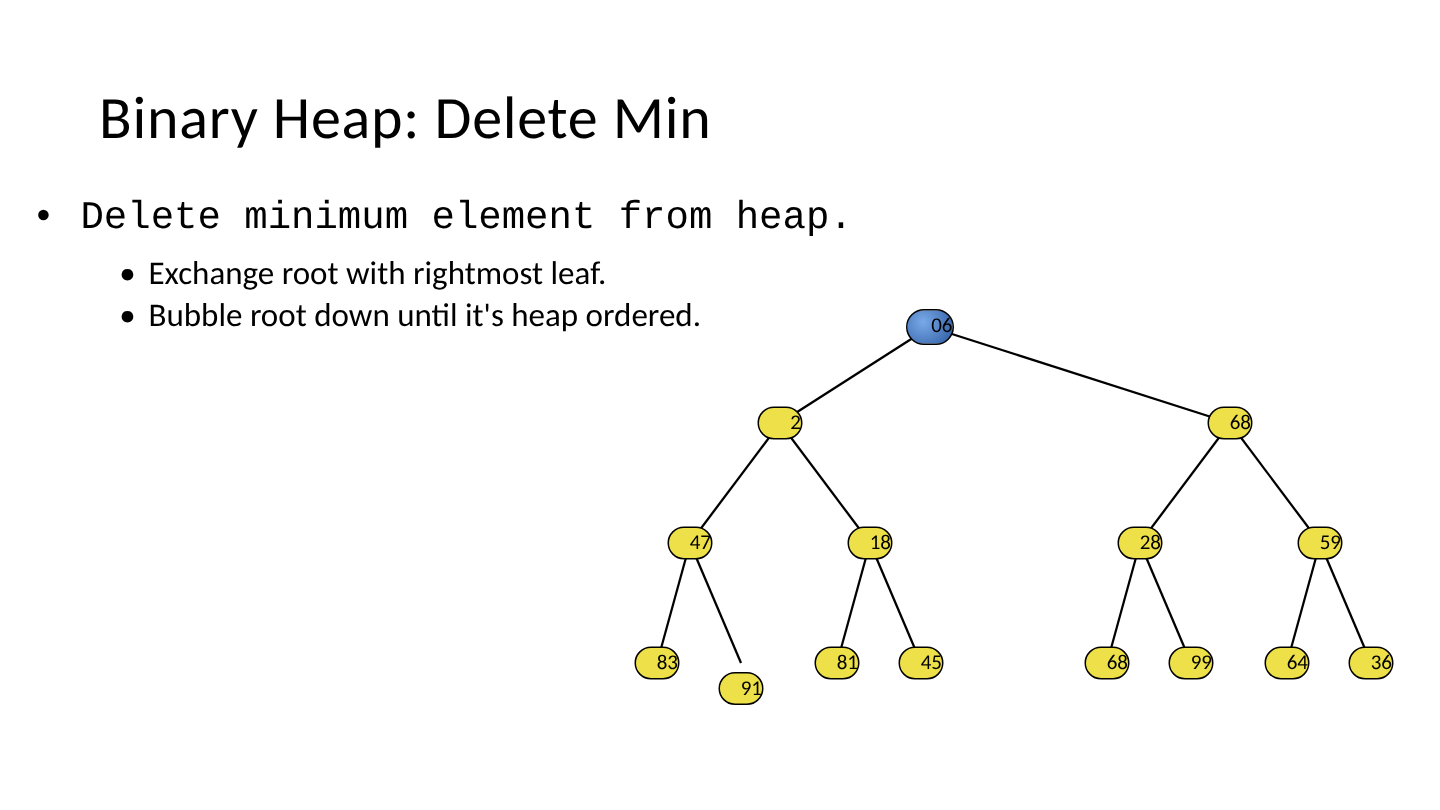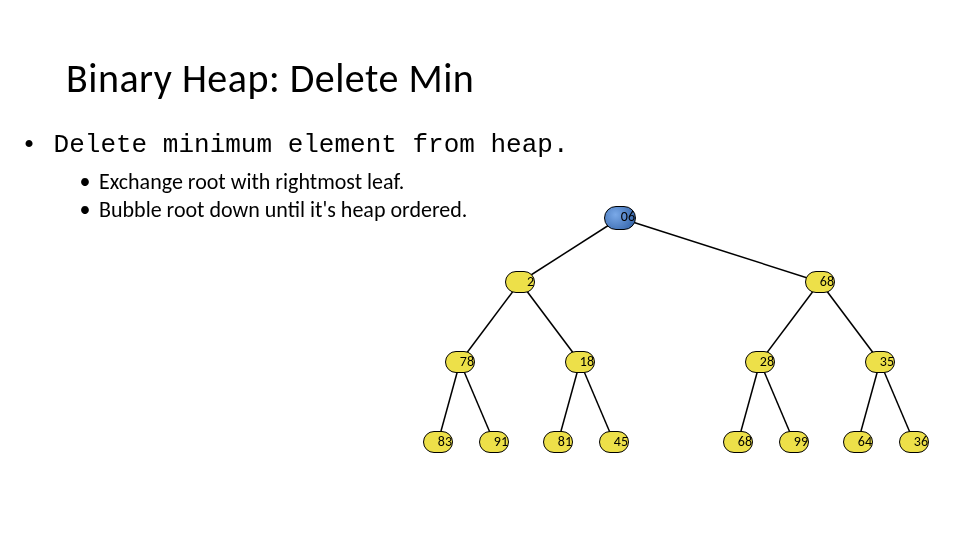--- a/index.html
+++ b/index.html
@@ -114,25 +114,25 @@
 
   <line class="edge" x1="880" y1="362" x2="858" y2="442"></line>
   <line class="edge" x1="880" y1="362" x2="914" y2="442"></line>
 </svg>
 
 <div class="node root" style="left:604px;top:206px">06</div>
 
 <div class="node" style="left:505px;top:271px">2</div>
 <div class="node" style="left:805px;top:271px">68</div>
 
-<div class="node" style="left:445px;top:351px">78</div>
+<div class="node" style="left:445px;top:351px">47</div>
 <div class="node" style="left:565px;top:351px">18</div>
 <div class="node" style="left:745px;top:351px">28</div>
-<div class="node" style="left:865px;top:351px">35</div>
+<div class="node" style="left:865px;top:351px">59</div>
 
 <div class="node" style="left:423px;top:431px">83</div>
-<div class="node" style="left:479px;top:431px">91</div>
+<div class="node" style="left:479px;top:448px">91</div>
 <div class="node" style="left:543px;top:431px">81</div>
 <div class="node" style="left:599px;top:431px">45</div>
 <div class="node" style="left:723px;top:431px">68</div>
 <div class="node" style="left:779px;top:431px">99</div>
 <div class="node" style="left:843px;top:431px">64</div>
 <div class="node" style="left:899px;top:431px">36</div>
 
 </body></html>

